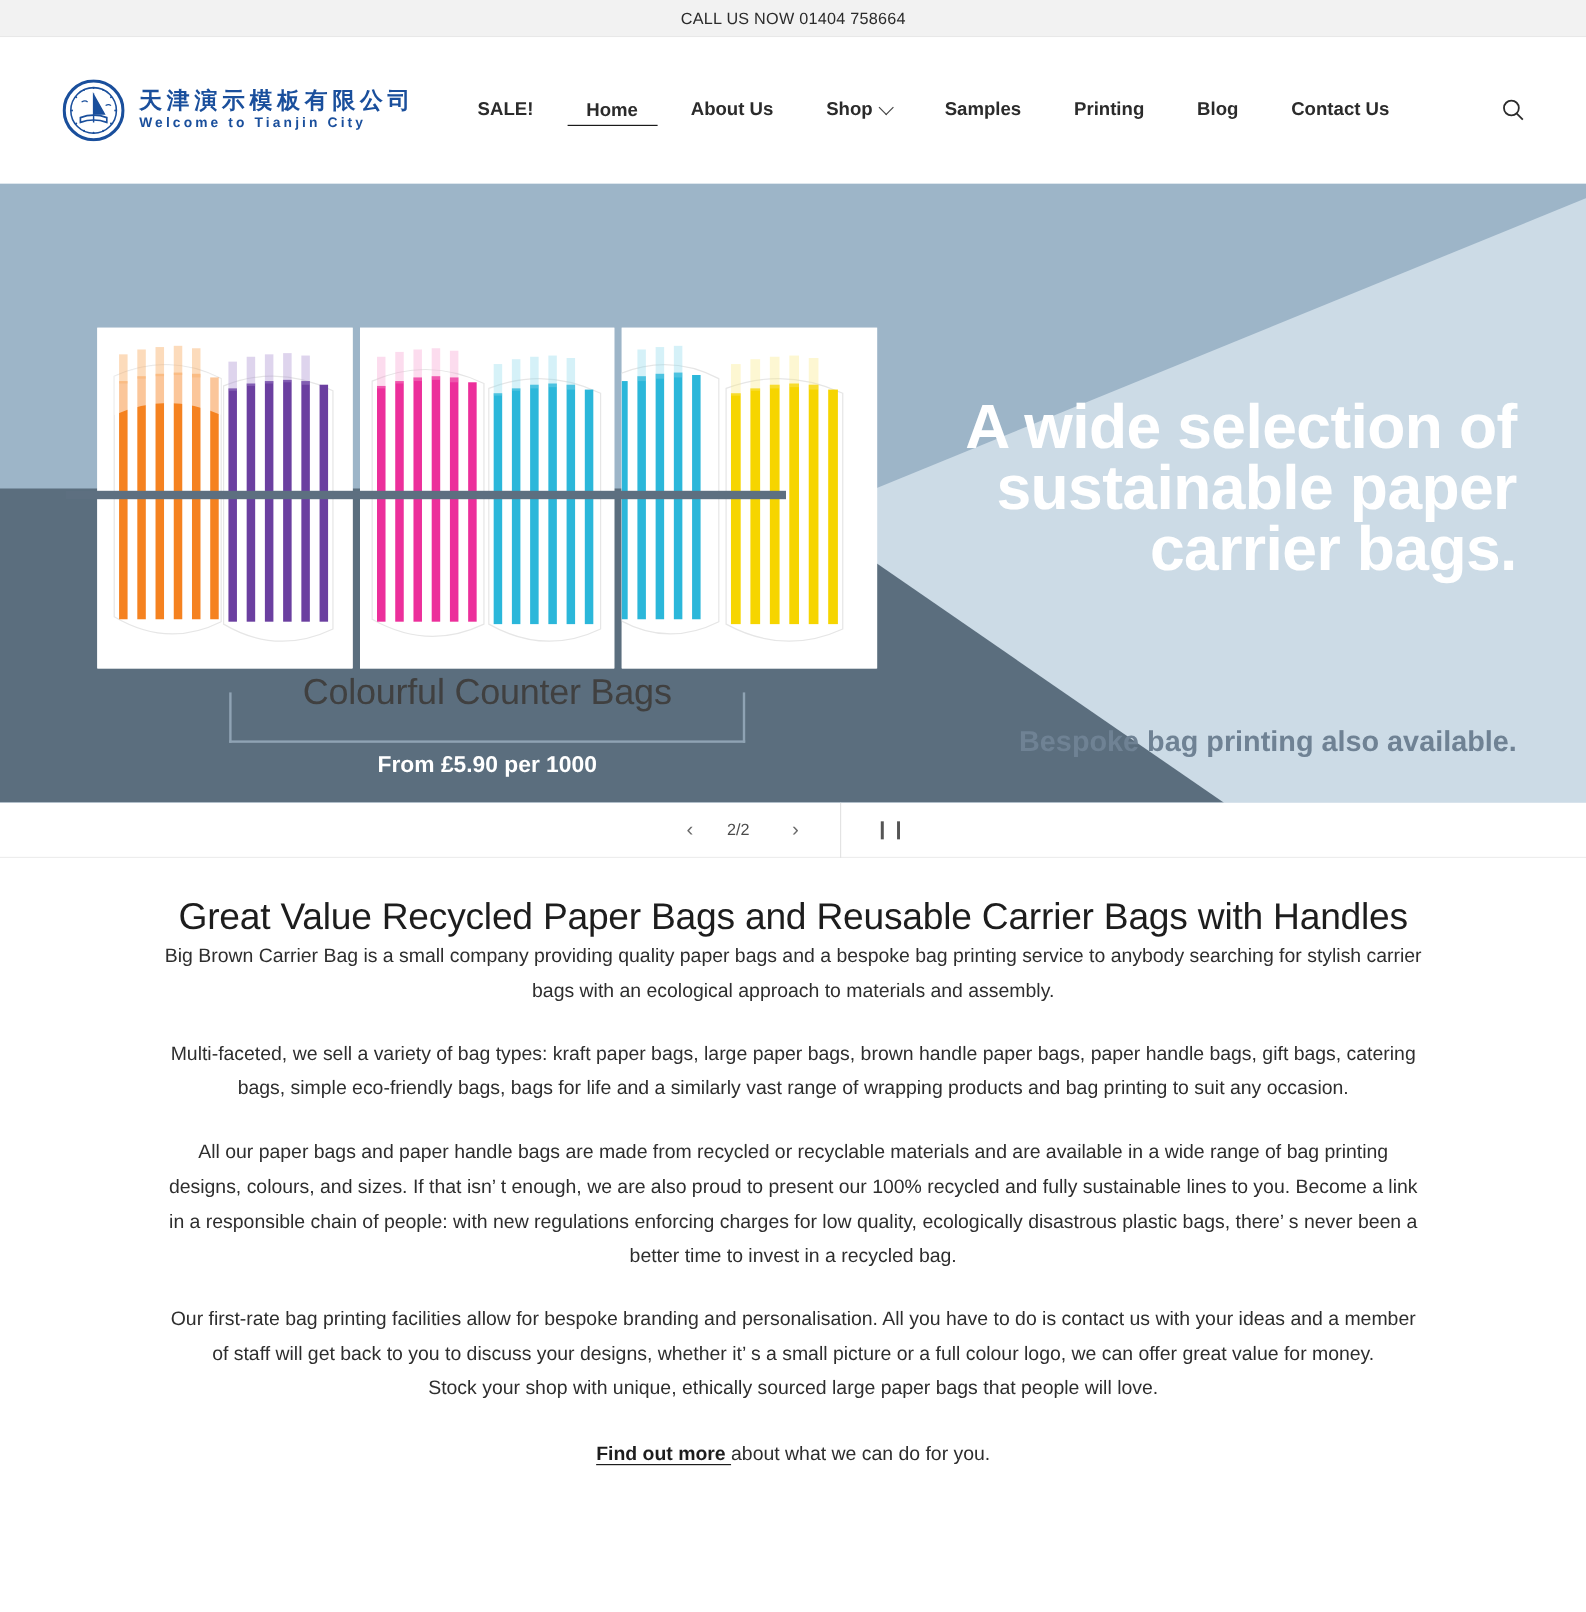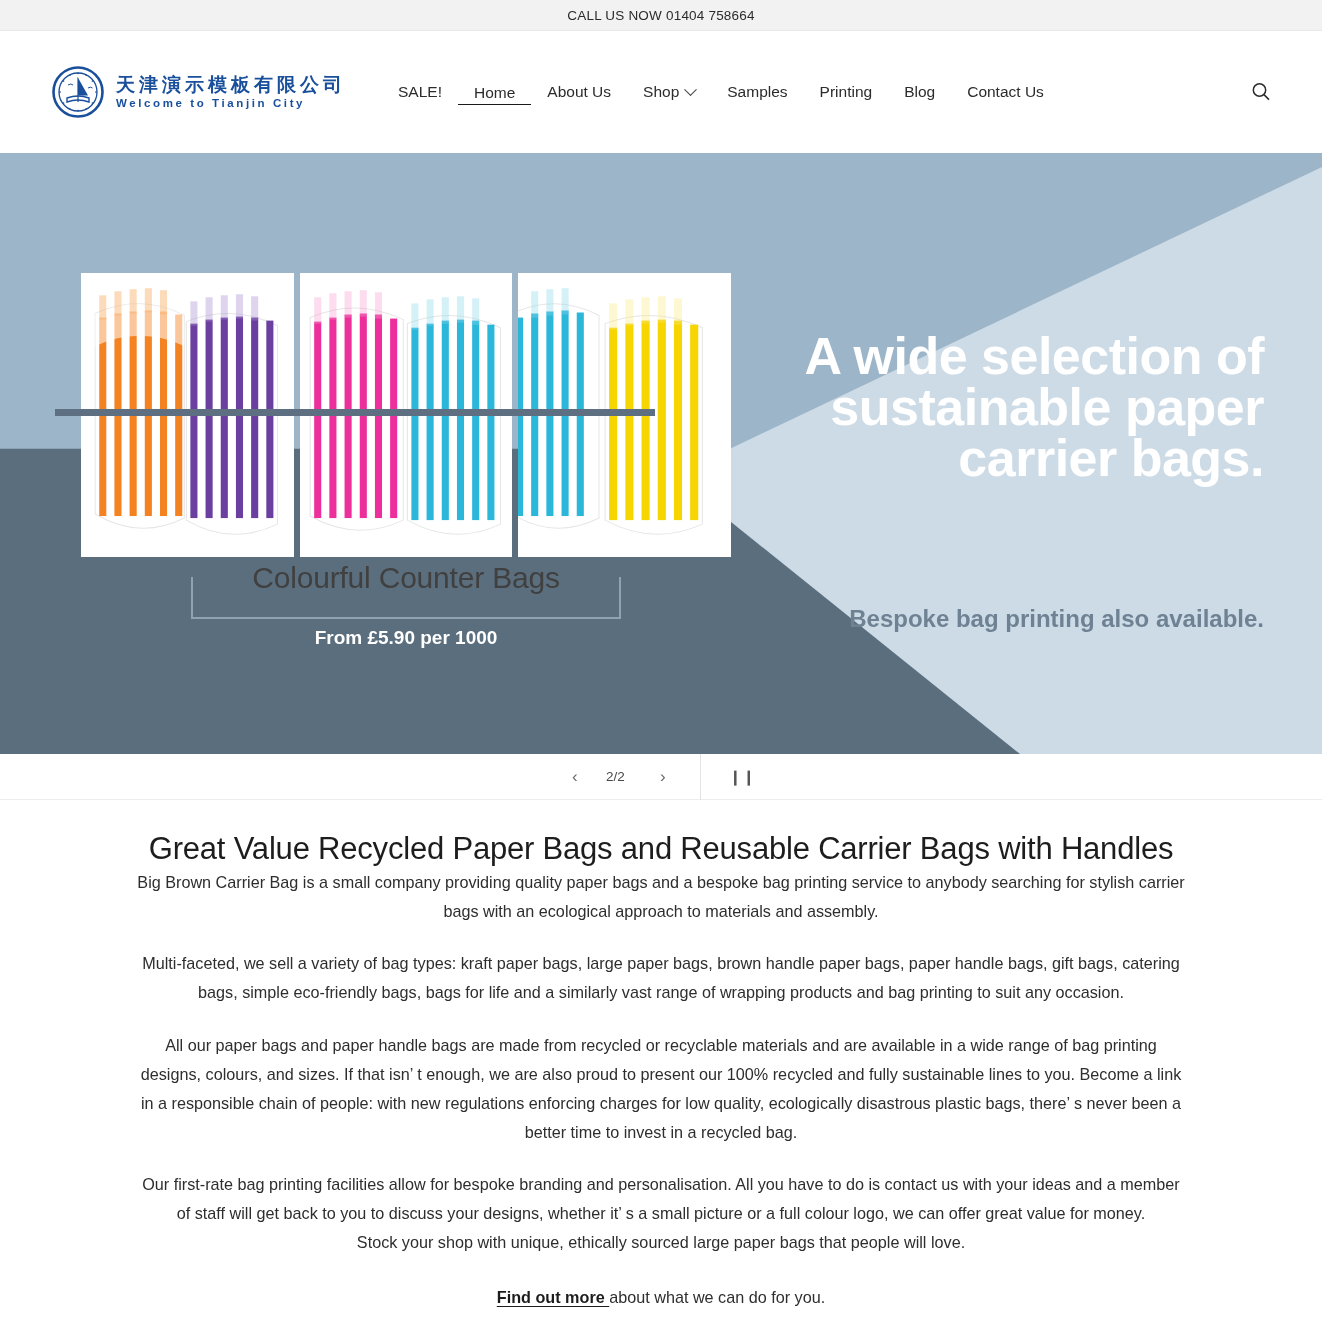--- a/index.html
+++ b/index.html
@@ -57,23 +57,24 @@
     font-size: 11.5px;
     font-weight: bold;
     color: #1a4f9c;
     letter-spacing: 2.6px;
     line-height: 1;
   }
 
   .nav {
     display: flex;
     align-items: center;
-    gap: 0px;
+    gap: 12px;
     margin-left: 36px;
     flex: 1 1 auto;
+    font-weight: bold;
   }
   .nav-item {
     font-size: 15.5px;
     color: #2b2b2b;
     padding: 4px 16px;
     white-space: nowrap;
     cursor: pointer;
     display: inline-flex;
     align-items: center;
     gap: 7px;
@@ -94,21 +95,21 @@
     flex: 0 0 auto;
     width: 34px; height: 34px;
     display: flex; align-items: center; justify-content: center;
     cursor: pointer;
     margin-left: auto;
   }
 
   
   .hero {
     position: relative;
-    height: 601px;
+    height: 516px;
     overflow: hidden;
     background: #c8d8e4;
   }
   .hero-svg { position: absolute; inset: 0; width: 100%; height: 100%; display:block; }
 
   .hero-photos {
     position: absolute;
     left: 81px;
     top: 120px;
     width: 650px;

